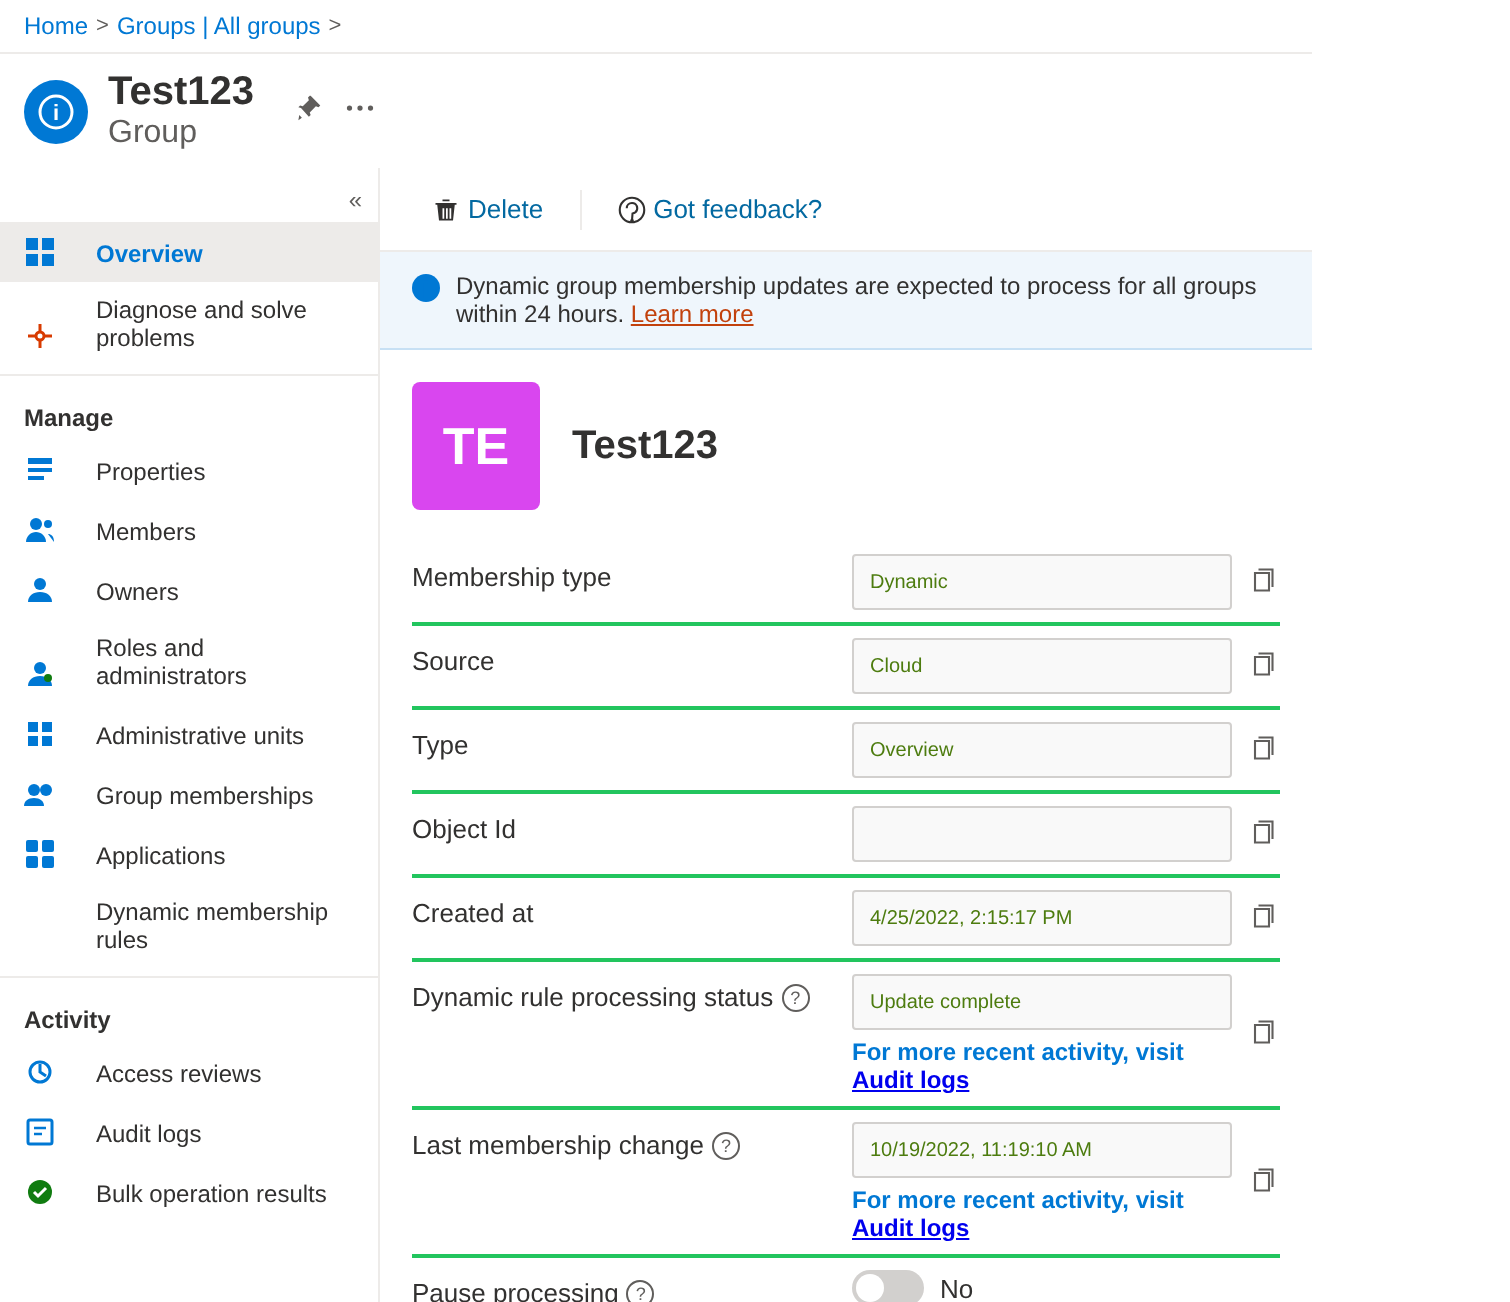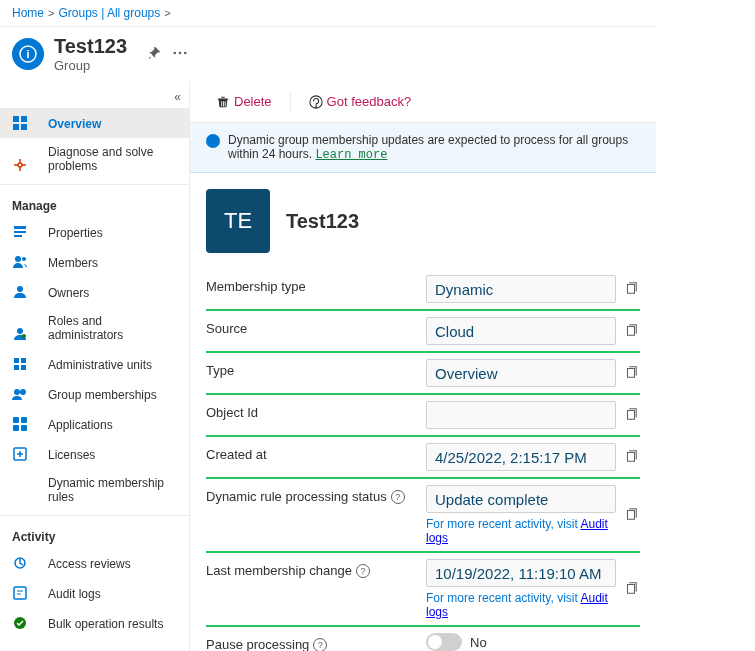--- a/index.html
+++ b/index.html
@@ -10,21 +10,21 @@
     
     .breadcrumb { display: flex; align-items: center; padding: 6px 12px; font-size: 12px; color: #605e5c; gap: 4px; border-bottom: 1px solid #edebe9; }
     .breadcrumb a { color: #0078d4; text-decoration: none; }
     .breadcrumb-sep { color: #605e5c; font-size: 11px; }
     
     
     .page-header { display: flex; align-items: center; padding: 8px 12px; gap: 10px; }
     .page-icon { width: 32px; height: 32px; background: #0078d4; border-radius: 50%; display: flex; align-items: center; justify-content: center; color: white; font-size: 16px; flex-shrink: 0; }
     .page-title-block { display: flex; flex-direction: column; }
     .page-title { font-size: 20px; font-weight: 600; color: #323130; }
-    .page-subtitle { font-size: 13px; color: #605e5c; }
+    .page-subtitle { font-size: 16px; color: #605e5c; }
     .header-actions { display: flex; align-items: center; gap: 8px; margin-left: 8px; }
     .header-icon-btn { background: none; border: none; cursor: pointer; color: #605e5c; font-size: 14px; padding: 2px; }
     
     
     .main-layout { display: flex; flex: 1; overflow: hidden; }
     
     
     .sidebar { width: 190px; flex-shrink: 0; border-right: 1px solid #edebe9; overflow-y: auto; padding: 4px 0; background: #fff; }
     .sidebar-collapse { text-align: right; padding: 4px 8px; }
     .sidebar-collapse-btn { background: none; border: none; cursor: pointer; color: #605e5c; font-size: 12px; }
@@ -32,41 +32,41 @@
     .sidebar-item.active { background: #edebe9; font-weight: 600; color: #0078d4; }
     .sidebar-item .icon { width: 16px; height: 16px; display: flex; align-items: center; justify-content: center; flex-shrink: 0; }
     .sidebar-section-label { padding: 10px 12px 4px; font-size: 12px; font-weight: 600; color: #323130; }
     .sidebar-divider { border: none; border-top: 1px solid #edebe9; margin: 4px 0; }
     
     
     .content { flex: 1; overflow-y: auto; padding: 0; }
     
     
     .content-toolbar { display: flex; align-items: center; gap: 4px; padding: 8px 16px; border-bottom: 1px solid #edebe9; }
-    .toolbar-btn { display: flex; align-items: center; gap: 4px; padding: 5px 10px; background: none; border: none; cursor: pointer; font-size: 13px; color: #be185d; border-radius: 2px; }
+    .toolbar-btn { display: flex; align-items: center; gap: 4px; padding: 5px 10px; background: none; border: none; cursor: pointer; font-size: 13px; color: #0369a1; border-radius: 2px; }
     .toolbar-divider { width: 1px; height: 20px; background: #edebe9; margin: 0 4px; }
     
     
     .info-banner { display: flex; align-items: flex-start; gap: 8px; padding: 10px 16px; background: #eff6fc; border-bottom: 1px solid #c7e0f4; font-size: 12px; color: #323130; }
     .info-banner .info-icon { color: #0078d4; font-size: 14px; flex-shrink: 0; margin-top: 1px; }
-    .info-banner a { color: #15803d; font-family: Liberation Mono, monospace; }
+    .info-banner a { color: #c2410c; }
     
     
     .group-header { display: flex; align-items: center; gap: 16px; padding: 16px 16px 8px; }
-    .group-avatar { width: 64px; height: 64px; background: #0c4a6e; border-radius: 4px; display: flex; align-items: center; justify-content: center; color: white; font-size: 22px; font-weight: 400; flex-shrink: 0; }
+    .group-avatar { width: 64px; height: 64px; background: #d946ef; border-radius: 4px; display: flex; align-items: center; justify-content: center; color: white; font-size: 26px; font-weight: 700; flex-shrink: 0; }
     .group-name { font-size: 20px; font-weight: 600; }
     
     
     .props-table { padding: 8px 16px 0; }
     .prop-row { display: flex; align-items: flex-start; padding: 6px 0; border-bottom: 2px solid #22c55e; min-height: 34px; }
     .prop-label { width: 220px; flex-shrink: 0; font-size: 13px; color: #323130; padding-top: 4px; display: flex; align-items: center; gap: 4px; }
     .prop-value-wrap { flex: 1; display: flex; align-items: center; gap: 6px; }
-    .prop-value { flex: 1; border: 1px solid #d2d0ce; border-radius: 2px; padding: 4px 8px; font-size: 15px; background: #f9f9f9; color: #0c4a6e; min-height: 28px; display: flex; align-items: center; }
+    .prop-value { flex: 1; border: 1px solid #d2d0ce; border-radius: 2px; padding: 4px 8px; font-size: 10px; background: #f9f9f9; color: #4d7c0f; min-height: 28px; display: flex; align-items: center; }
     .prop-copy { color: #605e5c; font-size: 12px; cursor: pointer; padding: 2px; flex-shrink: 0; }
-    .prop-sub { font-size: 12px; color: #0078d4; margin-top: 2px; margin-left: 0; }
+    .prop-sub { font-size: 12px; color: #0078d4; margin-top: 2px; margin-left: 0; font-weight: bold; }
     .prop-col { display: flex; flex-direction: column; flex: 1; gap: 2px; }
     
     
     .toggle-wrap { display: flex; align-items: center; gap: 8px; }
     .toggle { width: 36px; height: 18px; background: #d2d0ce; border-radius: 9px; position: relative; cursor: pointer; }
     .toggle-knob { width: 14px; height: 14px; background: white; border-radius: 50%; position: absolute; top: 2px; left: 2px; }
     
     
     .section { padding: 12px 16px 8px; }
     .section-title { font-size: 14px; font-weight: 600; margin-bottom: 10px; }
@@ -221,29 +221,20 @@
           <svg class="svg-icon" viewBox="0 0 16 16" fill="#0078d4">
               <rect x="1" y="1" width="6" height="6" rx="1"></rect>
               <rect x="9" y="1" width="6" height="6" rx="1"></rect>
               <rect x="1" y="9" width="6" height="6" rx="1"></rect>
               <rect x="9" y="9" width="6" height="6" rx="1"></rect>
             </svg>
         </span>
         <span>Applications</span>
       </div>
 
-      <div class="sidebar-item">
-        <span class="icon">
-          <svg class="svg-icon" viewBox="0 0 16 16" fill="none" stroke="#0078d4" stroke-width="1.5">
-              <rect x="2" y="2" width="12" height="12" rx="1"></rect>
-              <path d="M5 8h6M8 5v6"></path>
-            </svg>
-        </span>
-        <span>Licenses</span>
-      </div>
 
 
       <div class="sidebar-item">
         <span class="icon">
           <svg class="svg-icon" viewBox="0 0 16 16" fill="#0078d4">
               <path d="M2 4h12M4 8h8M6 12h4"></path>
             </svg>
         </span>
         <span>Dynamic membership rules</span>
       </div>

